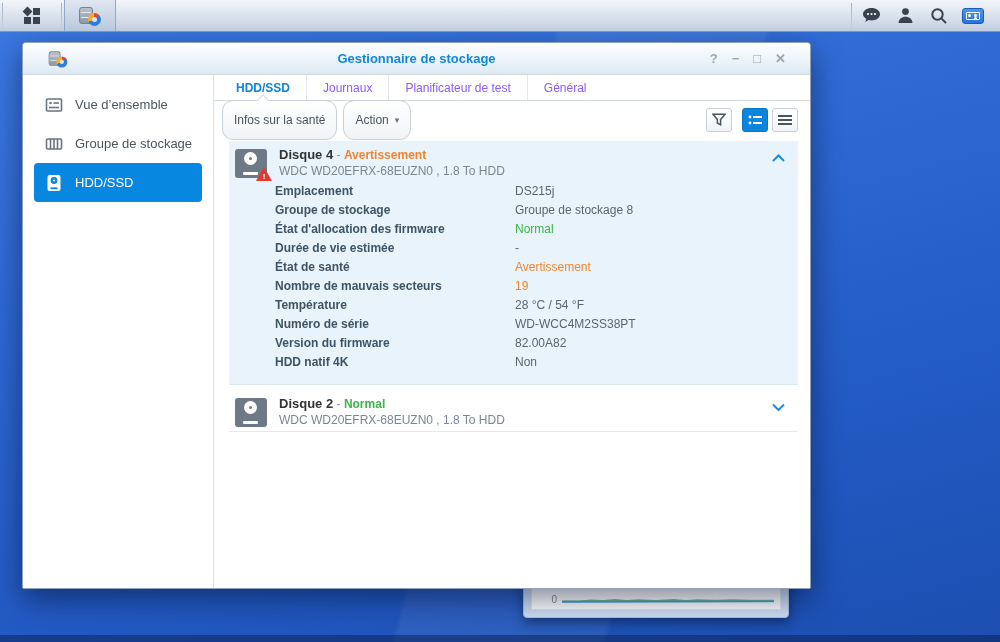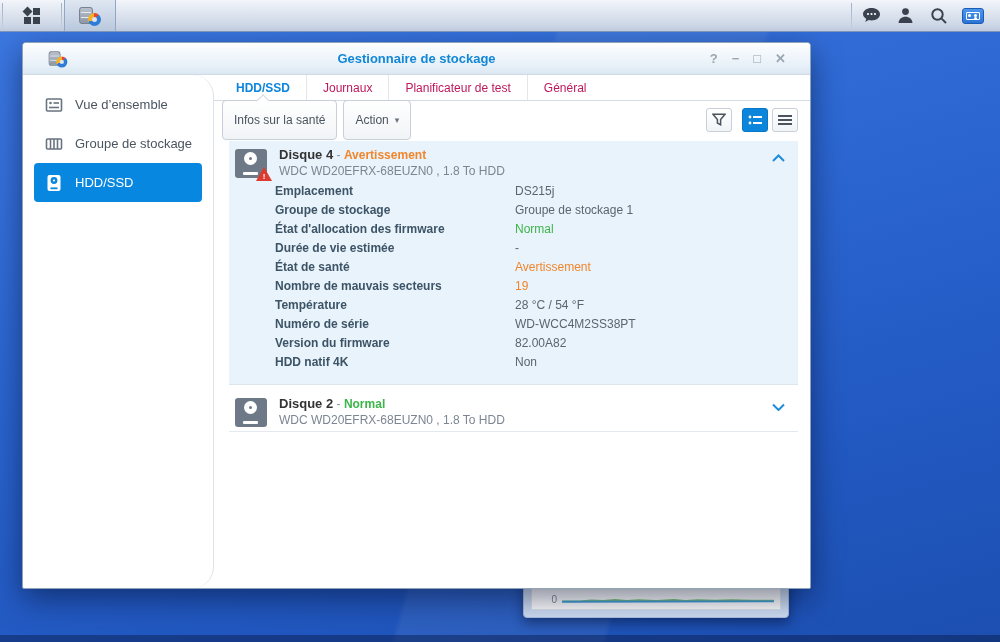--- a/index.html
+++ b/index.html
@@ -57,40 +57,40 @@
   .titlebar { height:32px; flex:0 0 32px; border-radius:3px 3px 0 0;
     background:linear-gradient(#fdfeff, #e7f0f8 75%, #dbe7f2);
     border-bottom:1px solid #cfdae4; display:flex; align-items:center; position:relative; padding:0 24px; }
   .titlebar .title { position:absolute; left:0; right:0; text-align:center; font-weight:bold; font-size:13px; color:#1287d8; }
   .win-controls { margin-left:auto; display:flex; gap:14px; color:#9aa6b2; font-size:13px; font-weight:bold; z-index:2; }
   .win-controls span { cursor:pointer; line-height:1; }
 
   .win-body { flex:1; display:flex; min-height:0; }
 
   
-  .sidebar { width:191px; flex:0 0 191px; background:#fff; border-right:1px solid #dde3ea; padding-top:10px;border-radius:21px; }
+  .sidebar { width:191px; flex:0 0 191px; background:#fff; border-right:1px solid #dde3ea; padding-top:10px; }
   .side-item { height:39px; display:flex; align-items:center; gap:12px; padding-left:22px;
     color:#4a5560; cursor:pointer; --sbg:#fff; }
   .side-item .ic { width:18px; height:18px; color:#68747f; flex:0 0 18px; }
   .side-item.selected { background:#0887e0; color:#fff; margin:0 11px 0 11px; padding-left:11px; border-radius:4px; --sbg:#0887e0; }
   .side-item.selected .ic { color:#fff; }
   .side-item span.lbl { font-size:13px; }
 
   
   .content { flex:1; display:flex; flex-direction:column; min-width:0; background:#fff; }
   .tabbar { height:26px; flex:0 0 26px; display:flex; align-items:stretch; border-bottom:1px solid #d3dbe3; padding-left:6px; }
-  .tab { display:flex; align-items:center; padding:0 16px; color:#be185d; cursor:pointer; position:relative; font-size:12px; }
+  .tab { display:flex; align-items:center; padding:0 16px; color:#8b5cf6; cursor:pointer; position:relative; font-size:12px; }
   .tab + .tab { border-left:1px solid #e2e7ed; }
   .tab.active { color:#0c86dd; font-weight:bold; }
   .tab.active::after { content:""; position:absolute; left:50%; bottom:-5px; width:8px; height:8px; background:#fff;
     border-top:1px solid #cfd8e0; border-left:1px solid #cfd8e0; transform:translateX(-50%) rotate(45deg); }
 
   .toolbar { height:37px; flex:0 0 37px; display:flex; align-items:center; padding:0 12px 0 8px; gap:6px; }
   .t-btn { height:40px; display:inline-flex; align-items:center; gap:6px; padding:8px 11px;
-    background:linear-gradient(#ffffff,#f1f4f7); border:1px solid #c6cfda; border-radius:4px;
+    background:linear-gradient(#ffffff,#f1f4f7); border:1px solid #c6cfda; border-radius:11px;
     color:#4a545e; cursor:pointer; }
   .t-btn .caret { font-size:9px; color:#6b7683; }
   .toolbar .spacer { flex:1; }
   .icon-btn { width:26px; height:24px; display:inline-flex; align-items:center; justify-content:center;
     background:linear-gradient(#ffffff,#f1f4f7); border:1px solid #c6cfda; border-radius:3px; cursor:pointer; color:#4a545e; }
   .icon-btn.active { background:#0c86dd; border-color:#0b76c4; color:#fff; }
   .view-group { display:flex; gap:4px; margin-left:4px; }
 
   .list-area { flex:1; overflow:hidden; padding:3px 12px 0 15px; }
 
@@ -287,21 +287,21 @@
                 <polyline points="1,7 6.5,1.5 12,7"></polyline>
               </svg>
           </div>
           <div class="disk-details">
             <div class="d-row">
                 <span class="lbl">Emplacement</span>
                 <span class="val">DS215j</span>
               </div>
             <div class="d-row">
                 <span class="lbl">Groupe de stockage</span>
-                <span class="val">Groupe de stockage 1</span>
+                <span class="val">Groupe de stockage 8</span>
               </div>
             <div class="d-row">
                 <span class="lbl">État d'allocation des firmware</span>
                 <span class="val green">Normal</span>
               </div>
             <div class="d-row">
                 <span class="lbl">Durée de vie estimée</span>
                 <span class="val">-</span>
               </div>
             <div class="d-row">

